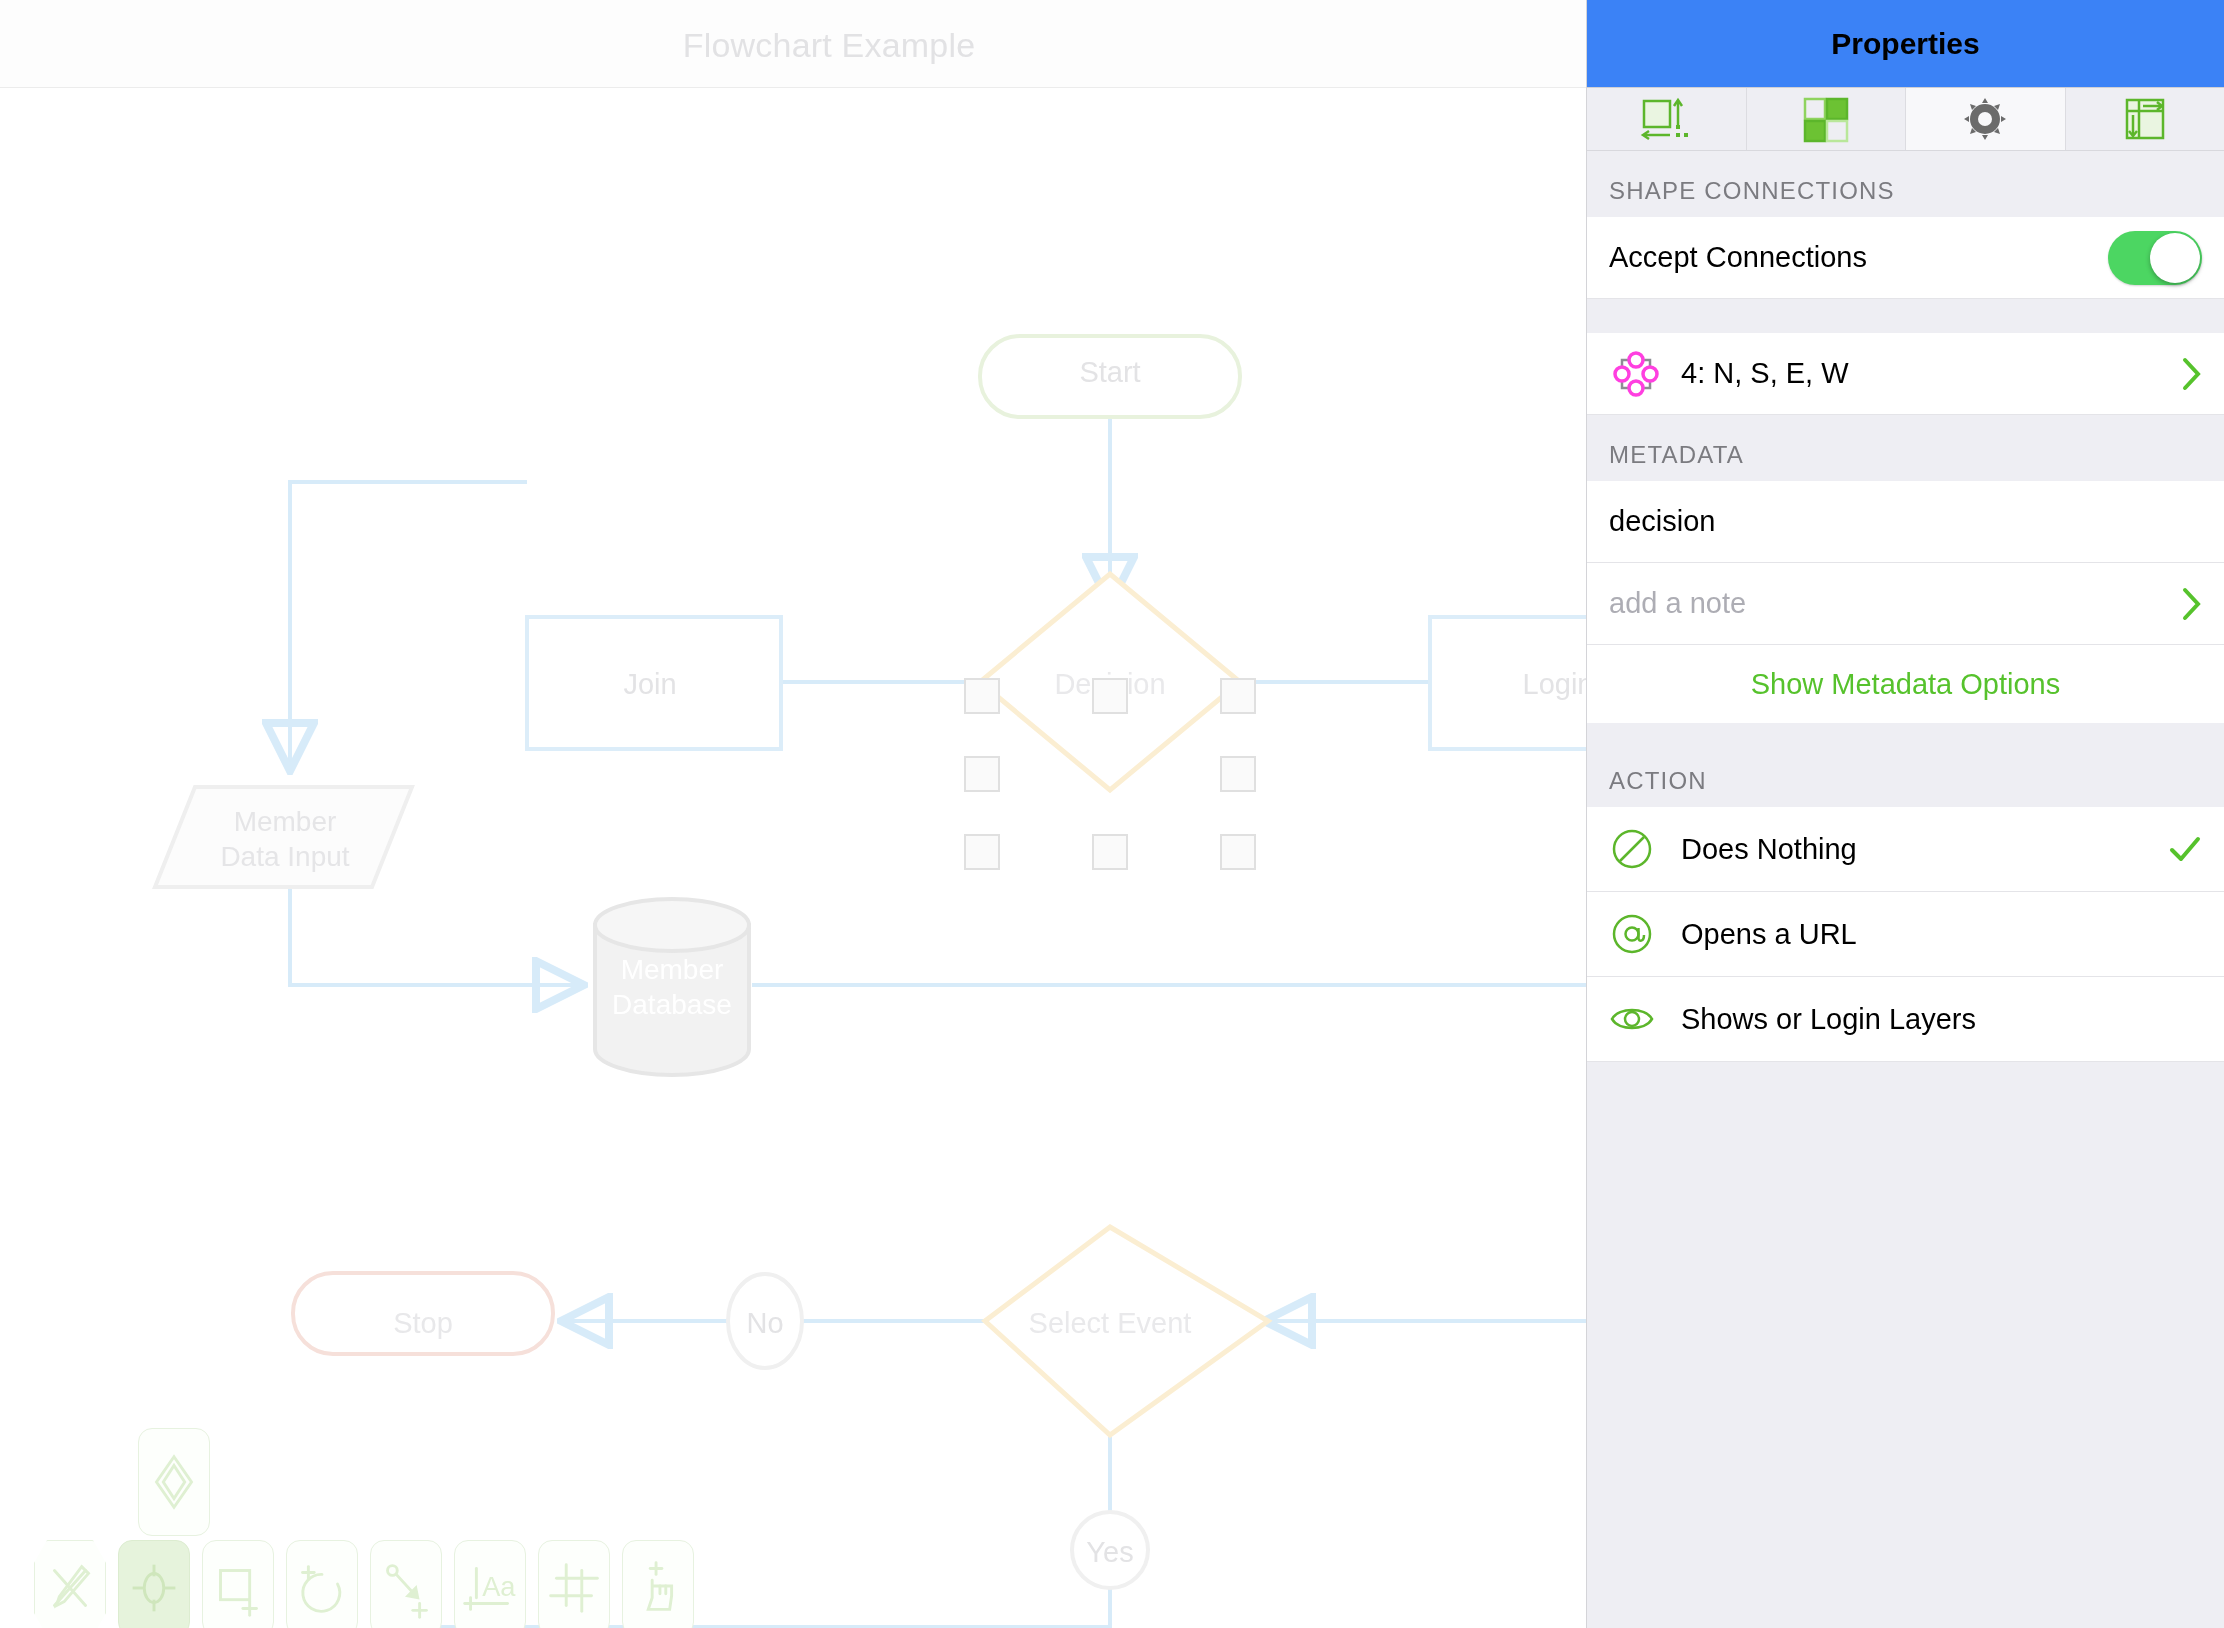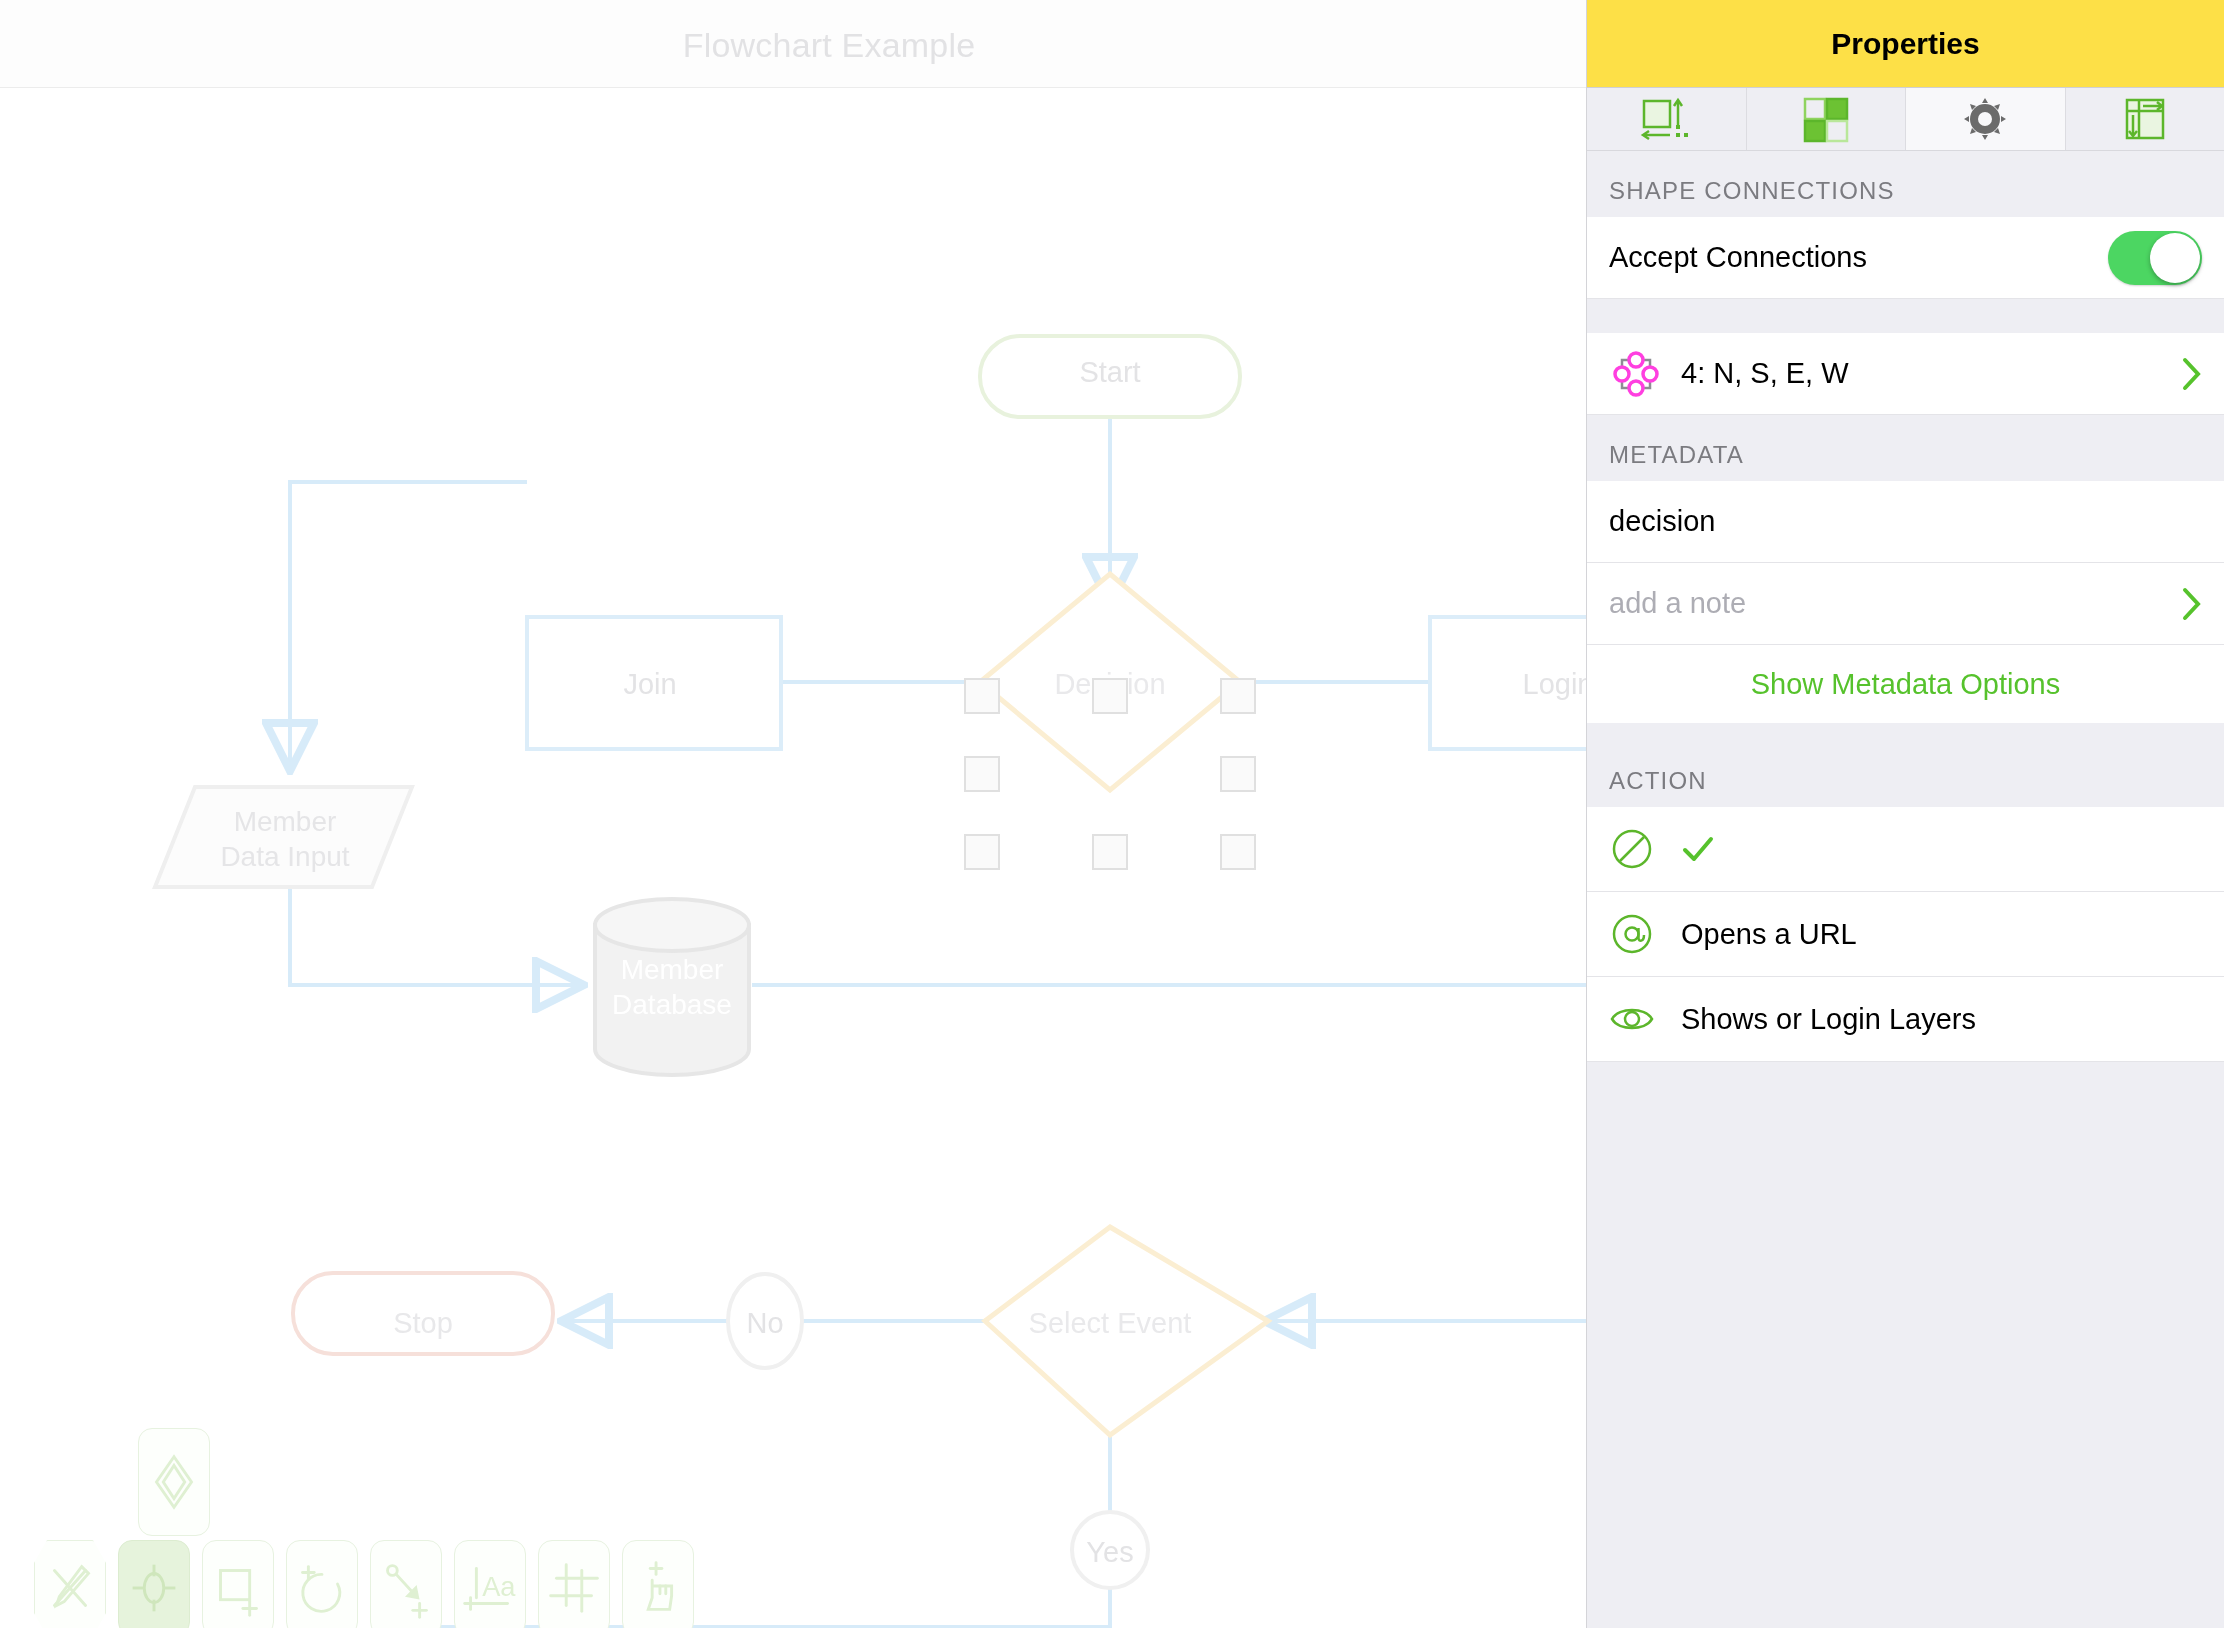--- a/index.html
+++ b/index.html
@@ -58,21 +58,21 @@
 
   
   #panel {
     position: absolute; left: 1586px; top: 0;
     width: 638px; height: 1628px;
     background: #eeeef3;
     border-left: 1px solid #d4d4d8;
     box-sizing: border-box;
   }
   #panel-header {
-    height: 87px; background: #fde047;
+    height: 87px; background: #3b82f6;
     display: flex; align-items: center; justify-content: center;
     border-bottom: 1px solid #cfcfd4;
   }
   #panel-title { font-size: 30px; font-weight: bold; color: #000; }
 
   #tabbar {
     display: flex; height: 62px; background: #eeeef3;
     border-bottom: 1px solid #d8d8dd;
   }
   .tab {
@@ -457,20 +457,21 @@
 
       <div class="section-head" style="padding-top:44px;">ACTION</div>
 
       <div class="row action-row">
         <div class="icon-cell">
           <svg width="46" height="46" viewBox="0 0 46 46">
             <circle cx="23" cy="23" r="18" fill="none" stroke="#5cb62b" stroke-width="2.5"></circle>
             <path d="M11,35 L35,11" stroke="#5cb62b" stroke-width="2.5"></path>
           </svg>
         </div>
+        <div class="action-label">Does Nothing</div>
         <span class="check">
           <svg width="34" height="34" viewBox="0 0 34 34">
             <path d="M4,18 L13,27 L30,7" fill="none" stroke="#56c22c" stroke-width="4" stroke-linecap="round" stroke-linejoin="round"></path>
           </svg>
         </span>
       </div>
 
       <div class="row action-row">
         <div class="icon-cell">
           <svg width="46" height="46" viewBox="0 0 46 46">

